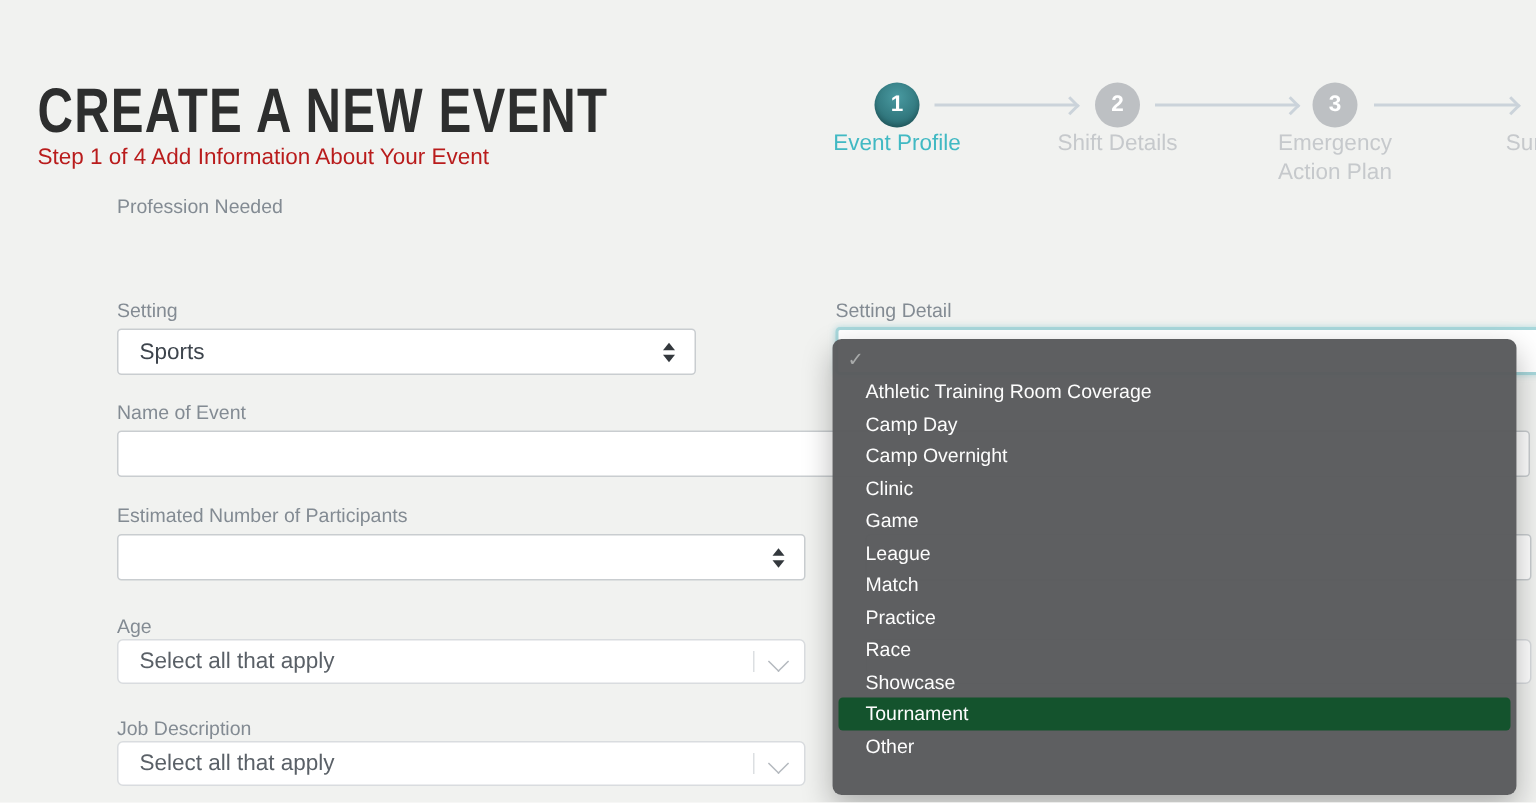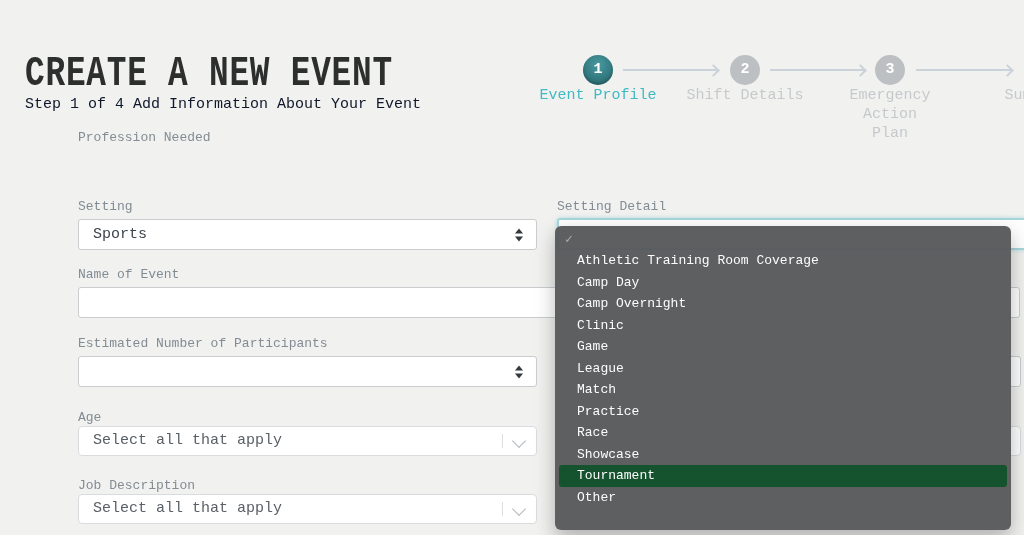--- a/index.html
+++ b/index.html
@@ -1,24 +1,24 @@
 <!DOCTYPE html>
 <html><head>
 <meta charset="utf-8">
 <style>
   html,body{margin:0;padding:0;}
   body{width:1024px;height:535px;overflow:hidden;}
   .page{position:relative;width:1024px;height:535px;background:#f1f2f0;
-        font-family:Liberation Mono, monospace;overflow:hidden;}
+        font-family:Liberation Sans, sans-serif;overflow:hidden;}
 
   
   .title{position:absolute;left:25px;top:50px;font-size:42px;font-weight:800;
          color:#2d2e2e;white-space:nowrap;transform:scaleX(0.78);
          transform-origin:left top;letter-spacing:1px;}
-  .subtitle{position:absolute;left:25px;top:96px;font-size:15px;color:#0f172a;}
+  .subtitle{position:absolute;left:25px;top:96px;font-size:15px;color:#b91c1c;}
 
   
   .step-circle{position:absolute;top:55px;width:30px;height:30px;border-radius:50%;
                color:#fff;font-weight:700;font-size:15px;line-height:30px;
                text-align:center;cursor:pointer;}
   .c-active{background:radial-gradient(circle at 50% 32%,#499aa1 0%,#2a6d73 78%);
             box-shadow:inset 0 -2px 3px rgba(0,0,0,.18);}
   .c-idle{background:#bdc0c3;}
   .step-label{position:absolute;top:86px;text-align:center;font-size:15px;line-height:19px;}
   .l-active{color:#41b9c3;}
@@ -35,21 +35,21 @@
   .a2{left:770px;width:95px;}
   .a3{left:916px;width:96px;}
 
   
   .field-label{position:absolute;font-size:13px;color:#838b93;}
   .ctl{position:absolute;background:#fff;border:1px solid #c9cdd0;border-radius:3px;
        box-sizing:border-box;font-size:15px;color:#3d444c;height:31px;
        line-height:29px;padding:0 14px;cursor:pointer;}
   .ctl-text{cursor:text;}
   .lbl1{left:78px;top:130px;}  .sel1{left:78px;top:147px;width:459px;}
-  .lbl2{left:78px;top:199px;}  .sel2{left:78px;top:219px;width:459px;}
+  .lbl2{left:78px;top:199px;}  .sel2{left:78px;top:219px;width:386px;}
   .lbl3{left:78px;top:267px;}  .inp3{left:78px;top:287px;width:942px;z-index:1;}
   .lbl4{left:78px;top:336px;}  .sel4{left:78px;top:356px;width:459px;}
   .lbl5{left:78px;top:410px;}
   .multi1{left:78px;top:426px;width:459px;height:30px;border-radius:4px;
           border-color:#d9dcdf;color:#5a6067;line-height:28px;}
   .lbl6{left:78px;top:478px;}
   .multi2{left:78px;top:494px;width:459px;height:30px;border-radius:4px;
           border-color:#d9dcdf;color:#5a6067;line-height:28px;}
 
   

